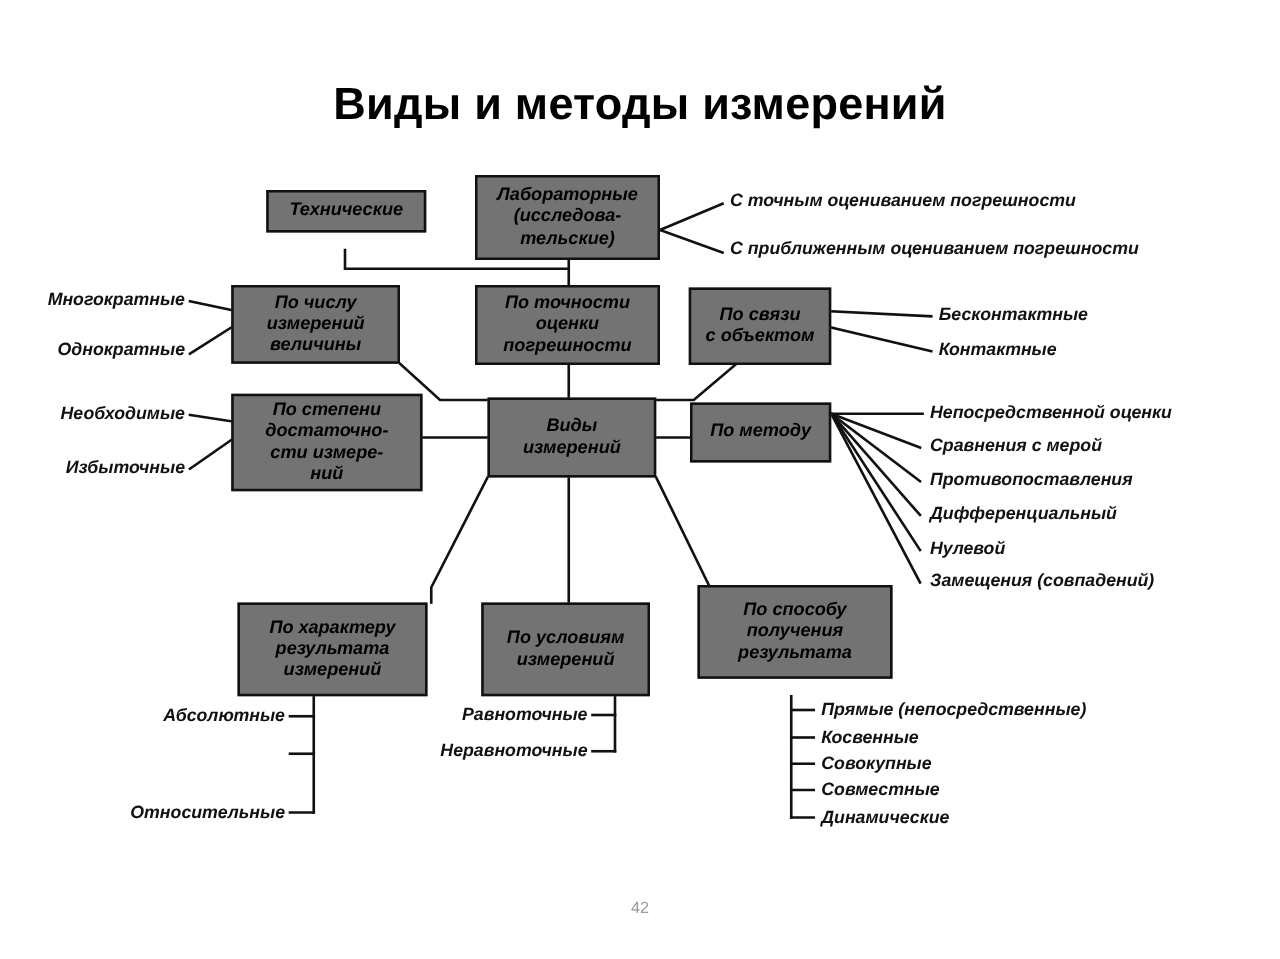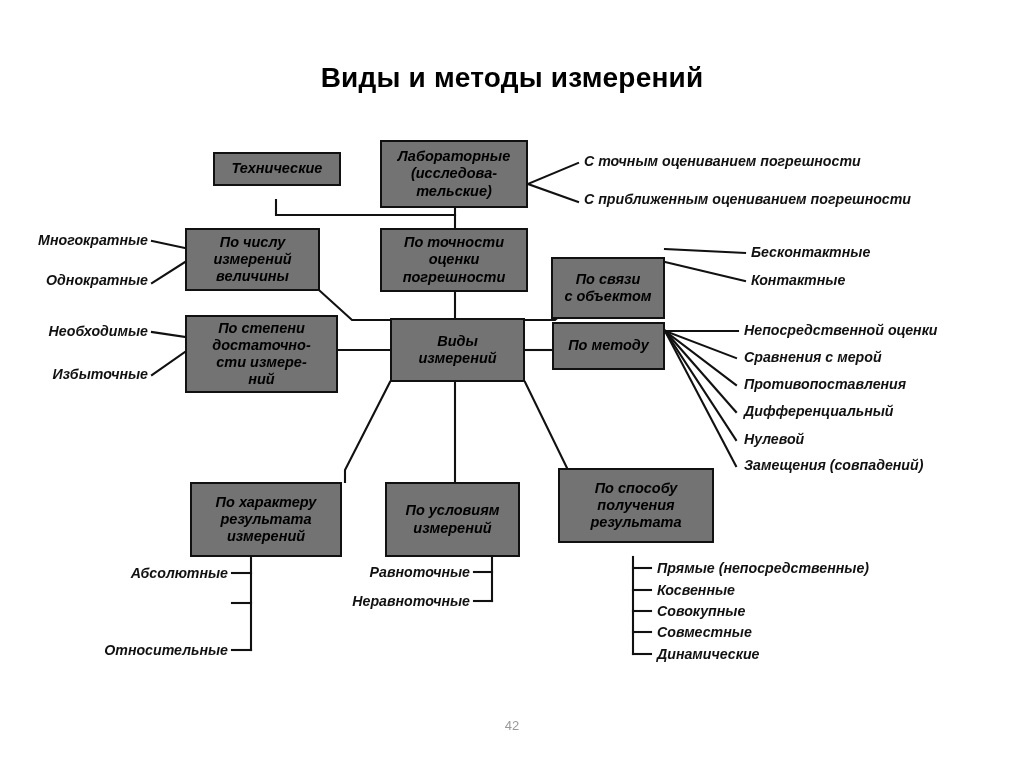--- a/index.html
+++ b/index.html
@@ -10,21 +10,21 @@
     color:#000;
     overflow:hidden;
     position:relative;
   }
   #stage{position:relative;width:1024px;height:767px;}
 
   .title{
     position:absolute;
     left:0;top:62px;width:1024px;
     text-align:center;
-    font-size:28px;
+    font-size:36px;
     font-weight:bold;
     letter-spacing:0.2px;
     font-family:"Liberation Sans", sans-serif;
   }
 
   svg.wires{
     position:absolute;left:0;top:0;width:1024px;height:767px;
     pointer-events:none;
   }
   svg.wires line, svg.wires polyline, svg.wires path{
@@ -148,21 +148,21 @@
 тельские)</div>
 
   <div class="box" style="left:185px;top:228px;width:135px;height:63px;">По числу
 измерений
 величины</div>
 
   <div class="box" style="left:380px;top:228px;width:148px;height:64px;">По точности
 оценки
 погрешности</div>
 
-  <div class="box" style="left:551px;top:230px;width:114px;height:62px;margin-top:27px;">По связи
+  <div class="box" style="left:551px;top:230px;width:114px;height:62px;">По связи
 с объектом</div>
 
   <div class="box" style="left:185px;top:315px;width:153px;height:78px;">По степени
 достаточно-
 сти измере-
 ний</div>
 
   <div class="box" style="left:390px;top:318px;width:135px;height:64px;">Виды
 измерений</div>
 

